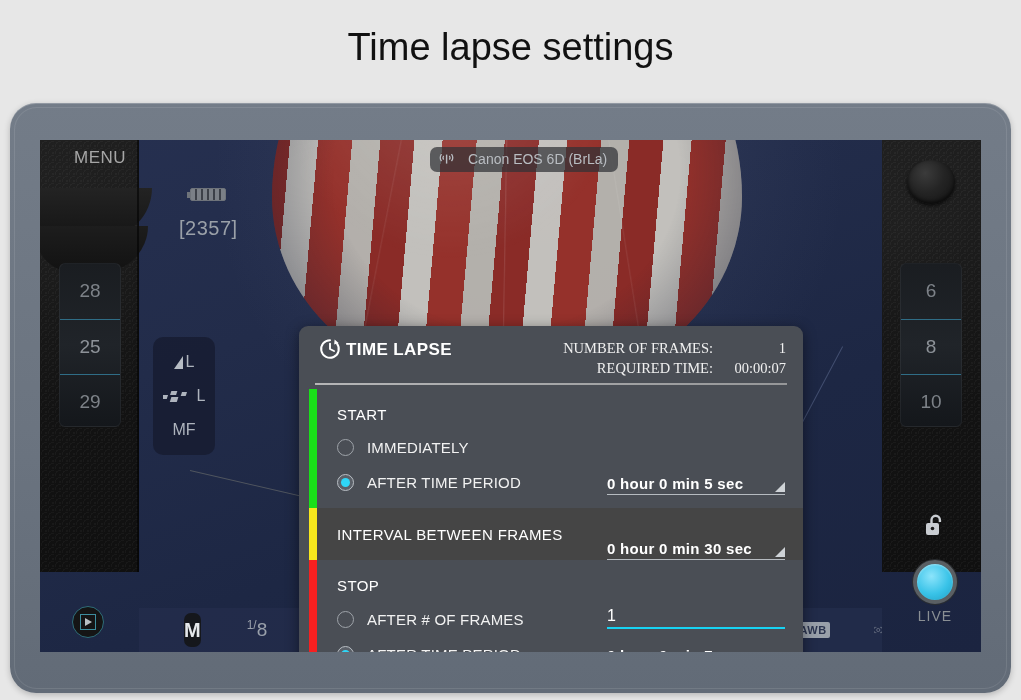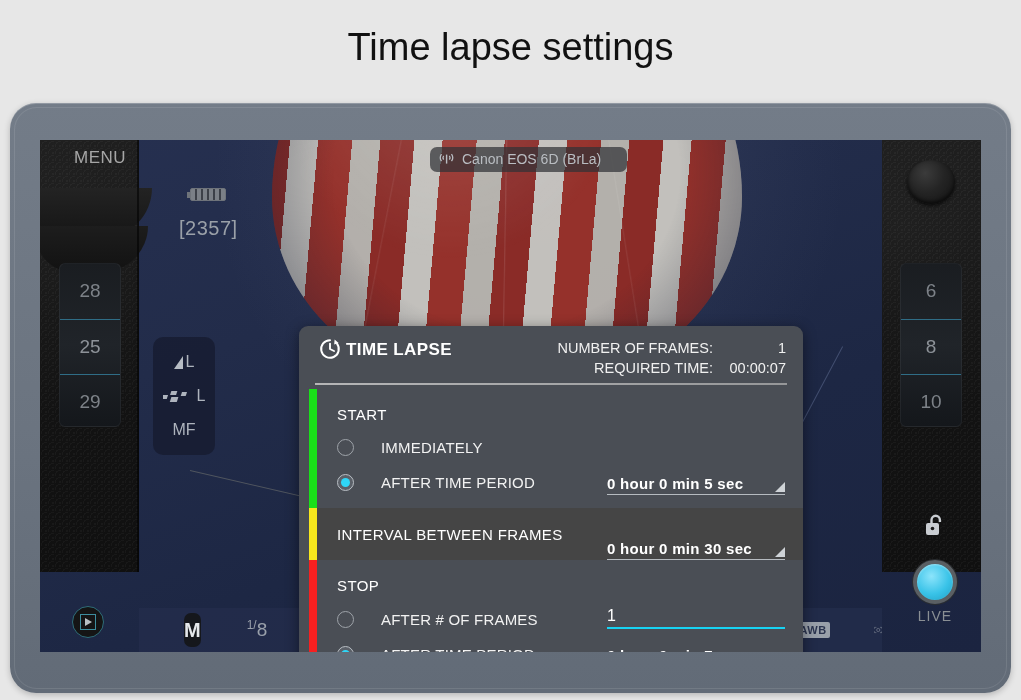--- a/index.html
+++ b/index.html
@@ -185,25 +185,25 @@
     width:16px; height:16px; border:1.5px solid #3d8d9e; position:relative;
   }
   .play-btn .sq::after{
     content:""; position:absolute; left:4px; top:2.5px;
     border-left:7px solid #b9c0c4; border-top:4.5px solid transparent; border-bottom:4.5px solid transparent;
   }
 
   
   .conn-pill {
     position:absolute; left:390px; top:7px;
-    padding:4px 26px 5px 9px;
+    padding:4px 11px 5px 9px;
     background: rgba(48,50,54,0.72);
     border-radius: 7px;
     color:#b9bdc2; font-size:14px;
-    display:flex; align-items:center; gap:8px;
+    display:flex; align-items:center; gap:14px;
     white-space:nowrap;
   }
   .batt {
     position:absolute; left:150px; top:48px;
     width:36px; height:13px;
     border:1px solid #6e737a; border-radius:2px;
     background: repeating-linear-gradient(90deg,#7b8087 0px,#7b8087 4px,#3c4048 4px,#3c4048 6px);
   }
   .batt::before{
     content:""; position:absolute; left:-4px; top:3px; width:3px; height:6px; background:#6e737a;
@@ -285,21 +285,21 @@
   .dlg-head {
     position:relative; height:57px; padding:10px 17px 0 20px;
   }
   .dlg-title {
     position:absolute; left:47px; top:14px;
     font-size:17px; font-weight:bold; letter-spacing:0.4px;text-align:right;
   }
   .clock-icon{ position:absolute; left:20px; top:12px; }
   .head-rows{
     position:absolute; right:17px; top:12px;
-    font-size:14.5px; color:#f0f0f0; text-align:right;
+    font-size:14.5px; color:#f0f0f0; text-align:right;font-family:Liberation Serif, serif;
   }
   .head-row { display:flex; justify-content:flex-end; gap:0; line-height:20px; }
   .head-lbl { width:185px; text-align:right; }
   .head-val { width:73px; text-align:right; }
   .dlg-rule {
     position:absolute; left:16px; right:16px; top:57px; height:2px;
     background: linear-gradient(90deg, rgba(200,200,200,0.85), rgba(175,175,175,0.75));
   }
 
   .stripe {
@@ -313,21 +313,21 @@
     position:absolute; left:18px; right:0; top:182px; height:52px;
     background:#454545;
   }
 
   .sect-title {
     position:absolute; left:38px;
     font-size:15px; font-weight:normal; letter-spacing:0.4px; color:#fff;
   }
   .row {
     position:absolute; left:38px; right:18px; height:30px;
-    display:flex; align-items:center;gap:14px;
+    display:flex; align-items:center;
   }
   .radio {
     width:17px; height:17px; border-radius:50%;
     border:1.5px solid #9ea3a9; background:transparent;
     flex:0 0 auto; margin-right:13px; position:relative;
   }
   .radio.on {
     border-color:#b9bec4; background:#5b6068;
   }
   .radio.on::after{

